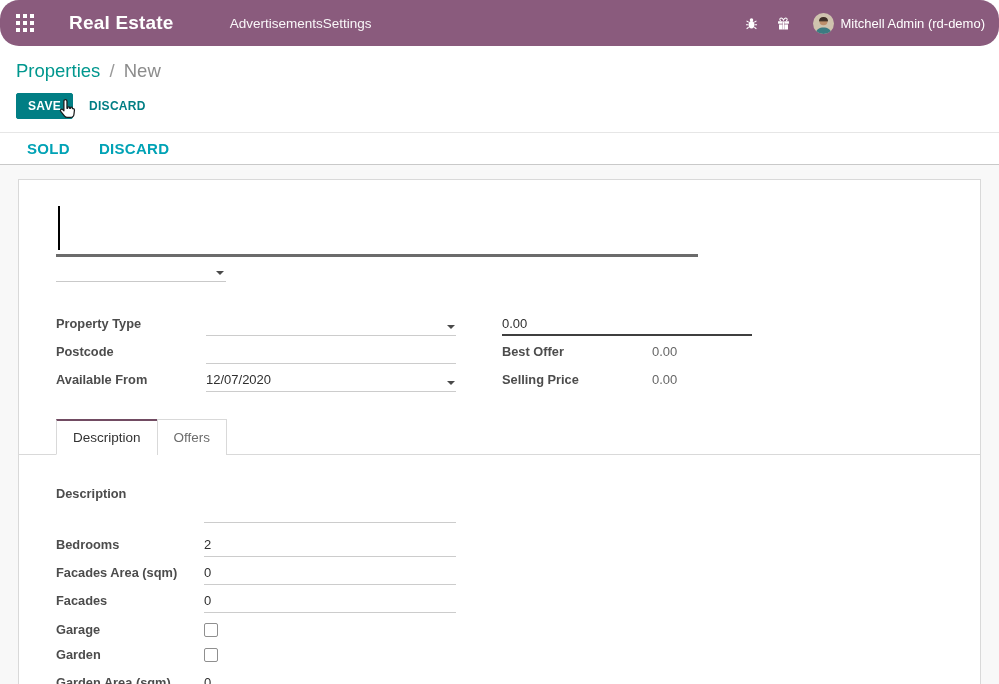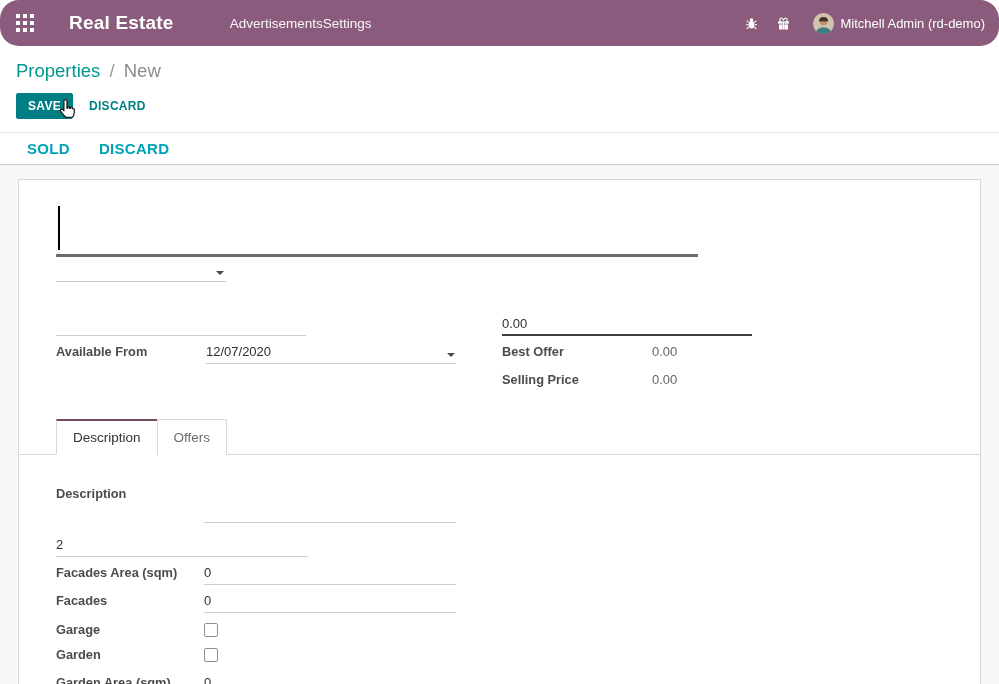--- a/index.html
+++ b/index.html
@@ -169,20 +169,28 @@
     </div>
 
     <div class="tags-input">
       <span class="caret-down"></span>
     </div>
 
     <div class="field-grid">
 
       <div class="field-col">
         <div class="field-row">
+          <label class="field-label">Property Type</label>
+          <div class="input-wrap">
+            <input class="o-input" value="" style="">
+            <span class="caret-down"></span>
+          </div>
+        </div>
+        <div class="field-row">
+          <label class="field-label">Postcode</label>
           <div class="input-wrap">
             <input class="o-input" value="" style="">
           </div>
         </div>
         <div class="field-row">
           <label class="field-label">Available From</label>
           <div class="input-wrap">
             <input class="o-input" value="12/07/2020" style="">
             <span class="caret-down"></span>
           </div>
@@ -213,20 +221,21 @@
 
     <div class="tab-pane">
       <div class="section-label">Description</div>
 
       <div class="desc-field-row">
         <span class="spacer"></span>
         <input class="o-input w252" value="" style="">
       </div>
 
       <div class="tp-row">
+        <label class="tp-label">Bedrooms</label>
         <input class="o-input w252" value="2" style="">
       </div>
       <div class="tp-row">
         <label class="tp-label">Facades Area (sqm)</label>
         <input class="o-input w252" value="0" style="">
       </div>
       <div class="tp-row">
         <label class="tp-label">Facades</label>
         <input class="o-input w252" value="0" style="">
       </div>

